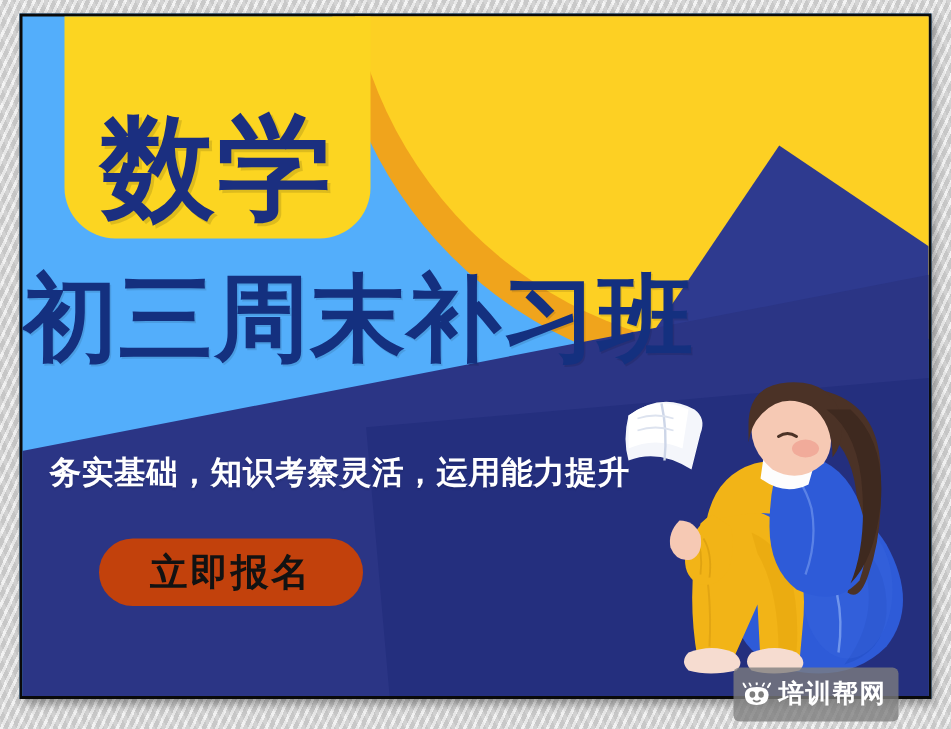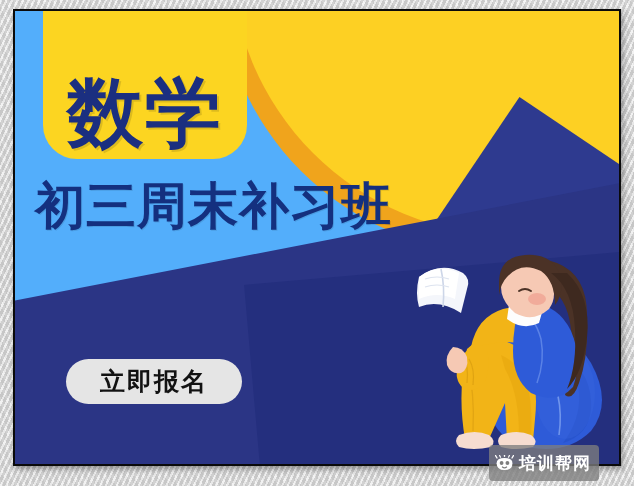--- a/index.html
+++ b/index.html
@@ -109,24 +109,24 @@
     font-weight: bold;
     color: #1b2f80;
     letter-spacing: 2px;
     line-height: 1;
     text-shadow: 2px 2px 0 rgba(0,0,0,0.12);
   }
 
   
   .headline {
     position: absolute;
-    left: 20px;
+    left: 0;
     top: 170px;
     font-family: "DejaVu Sans", "Liberation Sans", sans-serif;
-    font-size: 50px;
+    font-size: 63px;
     font-weight: bold;
     color: #14307f;
     letter-spacing: 1px;
     line-height: 1;
     white-space: nowrap;
     text-shadow: 1px 1px 0 rgba(0,0,0,0.10);
   }
 
   
   .subtitle {
@@ -142,21 +142,21 @@
     text-shadow: 0 1px 1px rgba(0,0,0,0.12);
   }
 
   
   .cta {
     position: absolute;
     left: 51px;
     top: 348px;
     width: 176px;
     height: 45px;
-    background: #e5e5e5;
+    background: #c2410c;
     border-radius: 24px;
     display: flex;
     align-items: center;
     justify-content: center;
     cursor: pointer;
     border: none;
     padding: 0;
   }
   .cta span {
     font-family: "DejaVu Sans", "Liberation Sans", sans-serif;
@@ -255,20 +255,21 @@
       <path d="M44 192 Q60 186 74 192 Q82 198 76 204 Q58 208 44 204 Q38 198 44 192 Z" fill="#f6dcd0"></path>
       <path d="M86 192 Q102 186 116 192 Q124 198 118 204 Q100 208 86 204 Q80 198 86 192 Z" fill="#f6dcd0"></path>
     </svg>
 
     <div class="subject-badge">
       <span>数学</span>
     </div>
 
     <div class="headline">初三周末补习班</div>
 
+    <div class="subtitle">务实基础，知识考察灵活，运用能力提升</div>
 
     <button class="cta">
       <span>立即报名</span>
     </button>
 
   </div>
 
   <div class="watermark">
     <svg width="19" height="17" viewBox="0 0 19 17">
       <path d="M2 3 L0.5 0.5 M17 3 L18.5 0.5" stroke="#ffffff" stroke-width="1.4" stroke-linecap="round" fill="none"></path>

